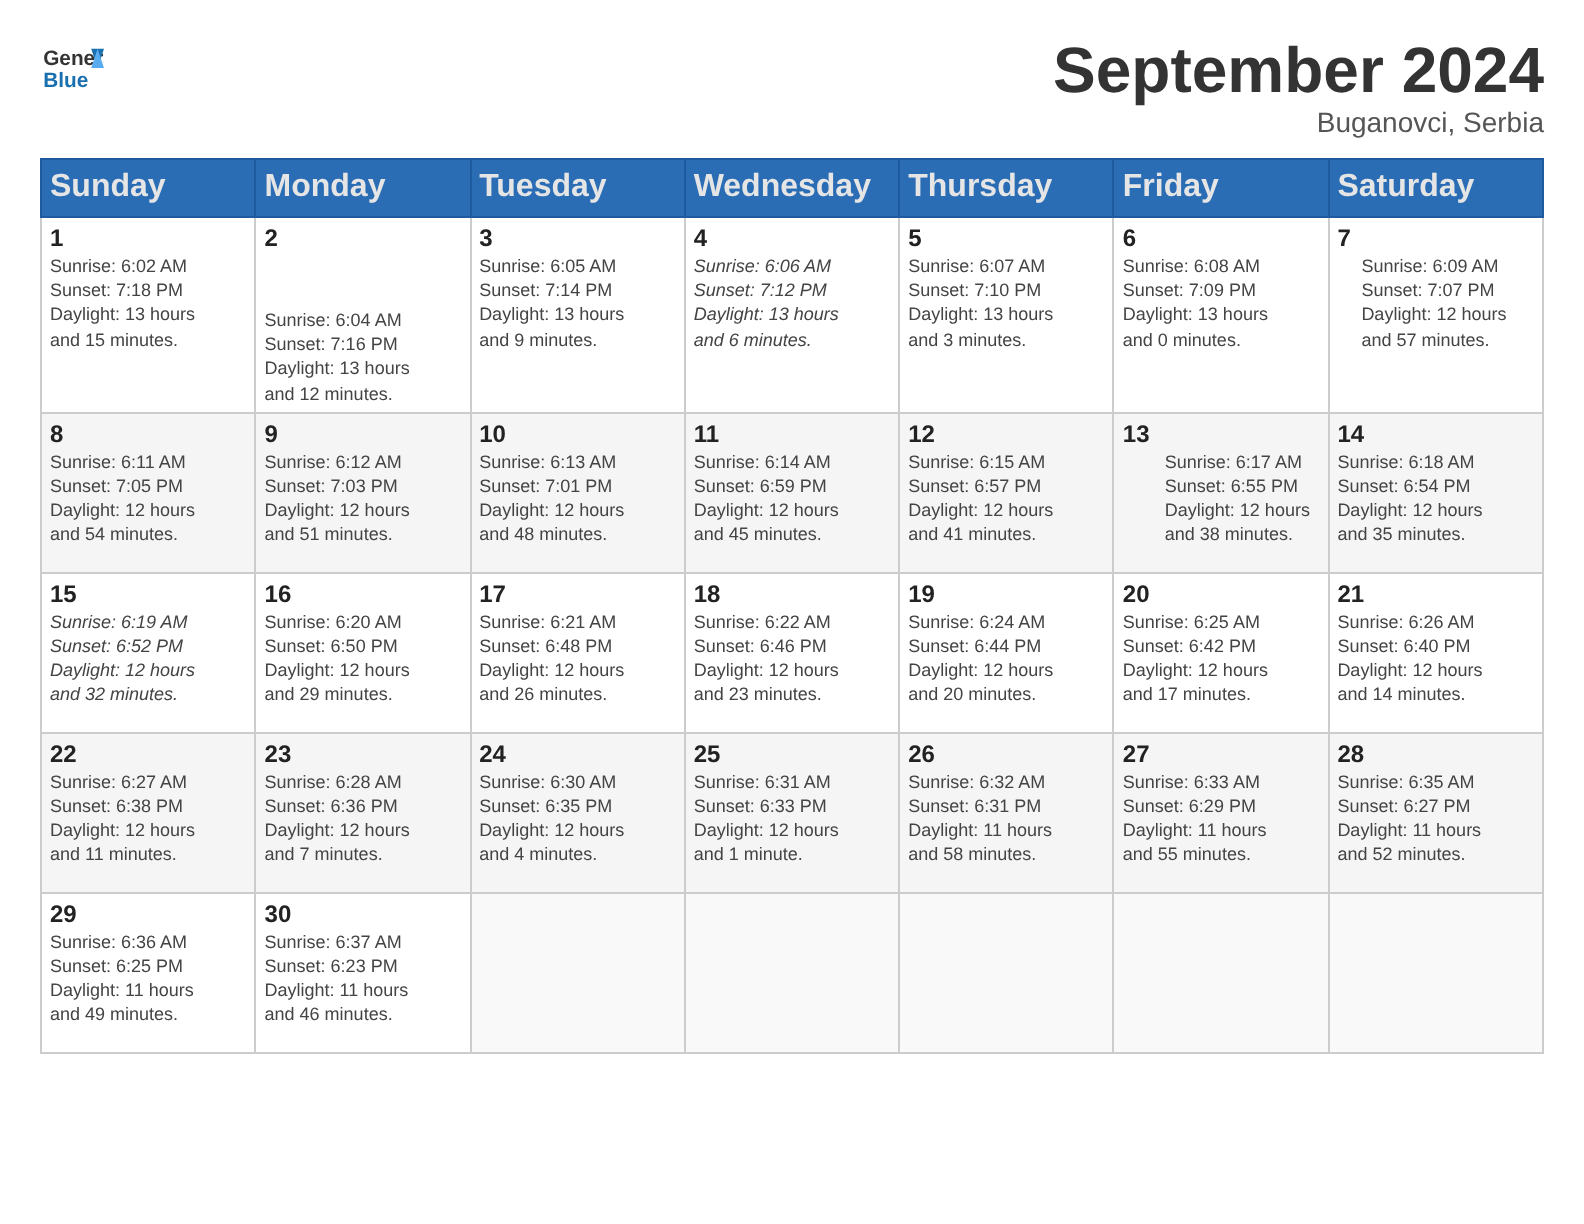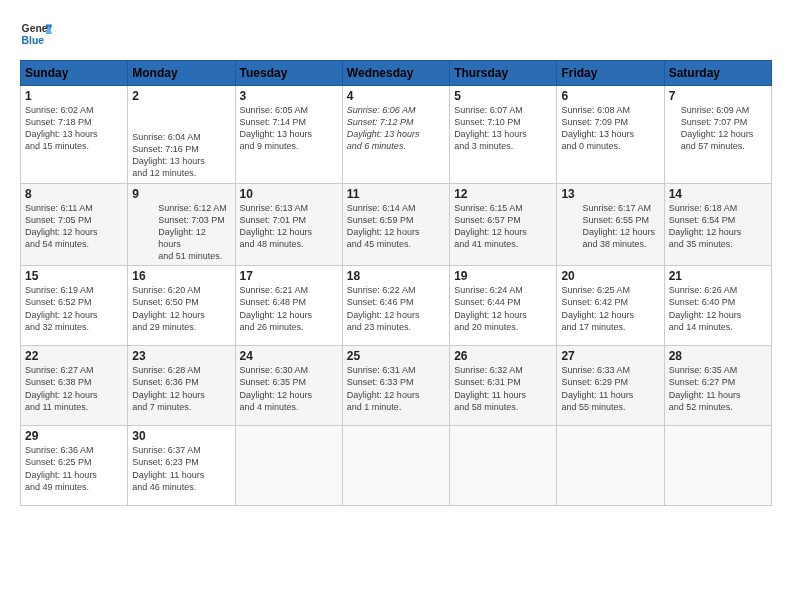--- a/index.html
+++ b/index.html
@@ -44,24 +44,24 @@
       font-size: 14px;
       color: #555;
     }
     .calendar {
       width: 100%;
       border-collapse: collapse;
       font-size: 10px;
     }
     .calendar thead th {
       background: #2a6db5;
-      color: #000000;
+      color: #e5e5e5;
       padding: 5px 4px;
       text-align: left;
-      font-size: 12px;
+      font-size: 16px;
       font-weight: bold;
       border: 1px solid #1e5a9e;
     }
     .calendar tbody td {
       vertical-align: top;
       border: 1px solid #ccc;
       padding: 3px 4px;
       width: calc(100% / 7);
       height: 80px;
       background: #fff;
@@ -94,20 +94,24 @@
 <div class="page">
   <div class="header">
     <div class="logo">
       <svg class="logo-icon" viewBox="0 0 40 40">
         <text x="2" y="18" font-size="13" font-weight="bold" fill="#333" font-family="Arial">General</text>
         <text x="2" y="32" font-size="13" font-weight="bold" fill="#1a6faf" font-family="Arial">Blue</text>
         <polygon points="32,8 40,8 36,20" fill="#1a6faf"></polygon>
         <polygon points="36,20 40,8 44,20" fill="#5aacf0" transform="translate(-4,0)"></polygon>
       </svg>
     </div>
+    <div class="title-block">
+      <div class="month-title">September 2024</div>
+      <div class="subtitle">Buganovci, Serbia</div>
+    </div>
   </div>
 
   <table class="calendar">
     <thead>
       <tr>
 
       <th>Sunday</th>
           <th>Monday</th>
           <th>Tuesday</th>
           <th>Wednesday</th>
@@ -171,21 +175,21 @@
         <tr>
           <td>
             <span class="day-num">8</span>
             <div class="day-info" style="white-space: pre-line;">Sunrise: 6:11 AM
 Sunset: 7:05 PM
 Daylight: 12 hours
 and 54 minutes.</div>
           </td>
           <td>
             <span class="day-num">9</span>
-            <div class="day-info" style="white-space: pre-line; margin-left: 26px;">Sunrise: 6:12 AM
+            <div class="day-info" style="white-space: pre-line;">Sunrise: 6:12 AM
 Sunset: 7:03 PM
 Daylight: 12 hours
 and 51 minutes.</div>
           </td>
           <td>
             <span class="day-num">10</span>
             <div class="day-info" style="white-space: pre-line;">Sunrise: 6:13 AM
 Sunset: 7:01 PM
 Daylight: 12 hours
 and 48 minutes.</div>
@@ -215,21 +219,21 @@
             <span class="day-num">14</span>
             <div class="day-info" style="white-space: pre-line;">Sunrise: 6:18 AM
 Sunset: 6:54 PM
 Daylight: 12 hours
 and 35 minutes.</div>
           </td>
         </tr>
         <tr>
           <td>
             <span class="day-num">15</span>
-            <div class="day-info" style="white-space: pre-line;">Sunrise: 6:19 AM
+            <div class="day-info" style="white-space: pre-line; font-style: italic;">Sunrise: 6:19 AM
 Sunset: 6:52 PM
 Daylight: 12 hours
 and 32 minutes.</div>
           </td>
           <td>
             <span class="day-num">16</span>
             <div class="day-info" style="white-space: pre-line;">Sunrise: 6:20 AM
 Sunset: 6:50 PM
 Daylight: 12 hours
 and 29 minutes.</div>

